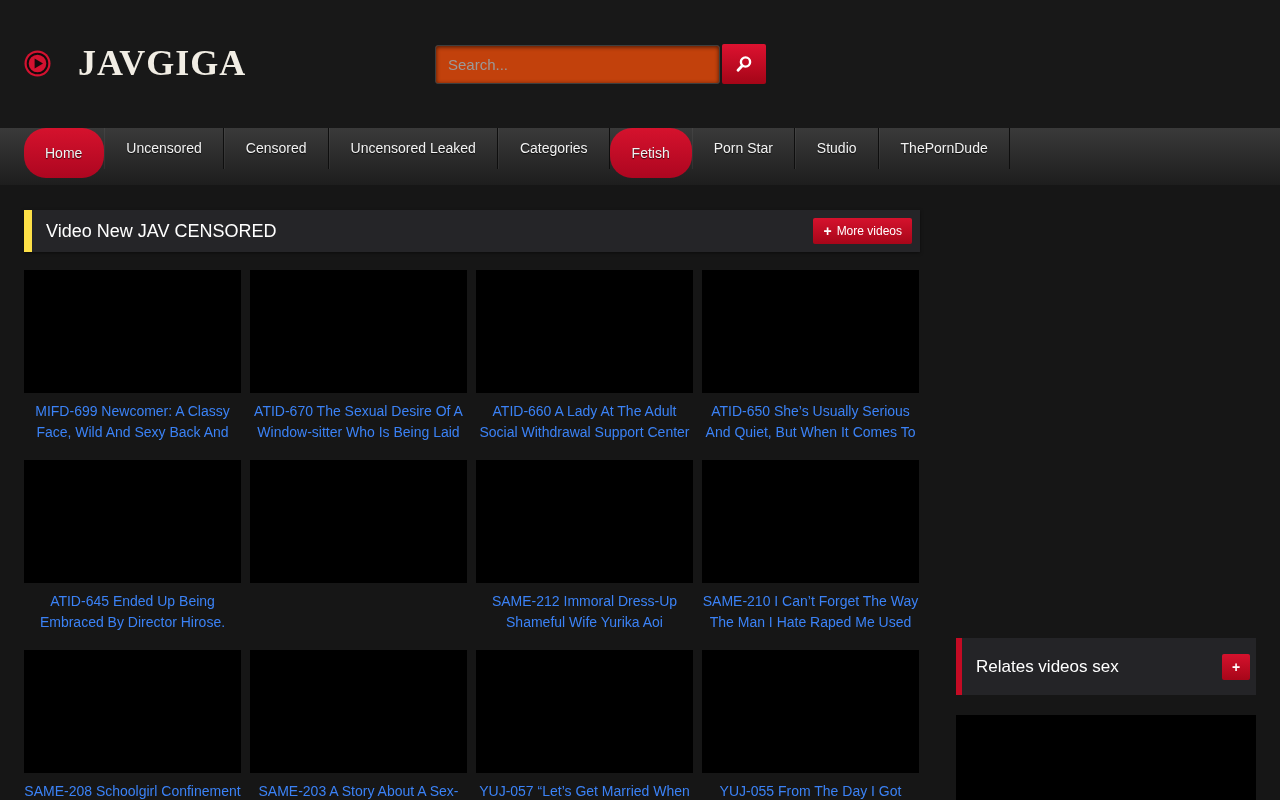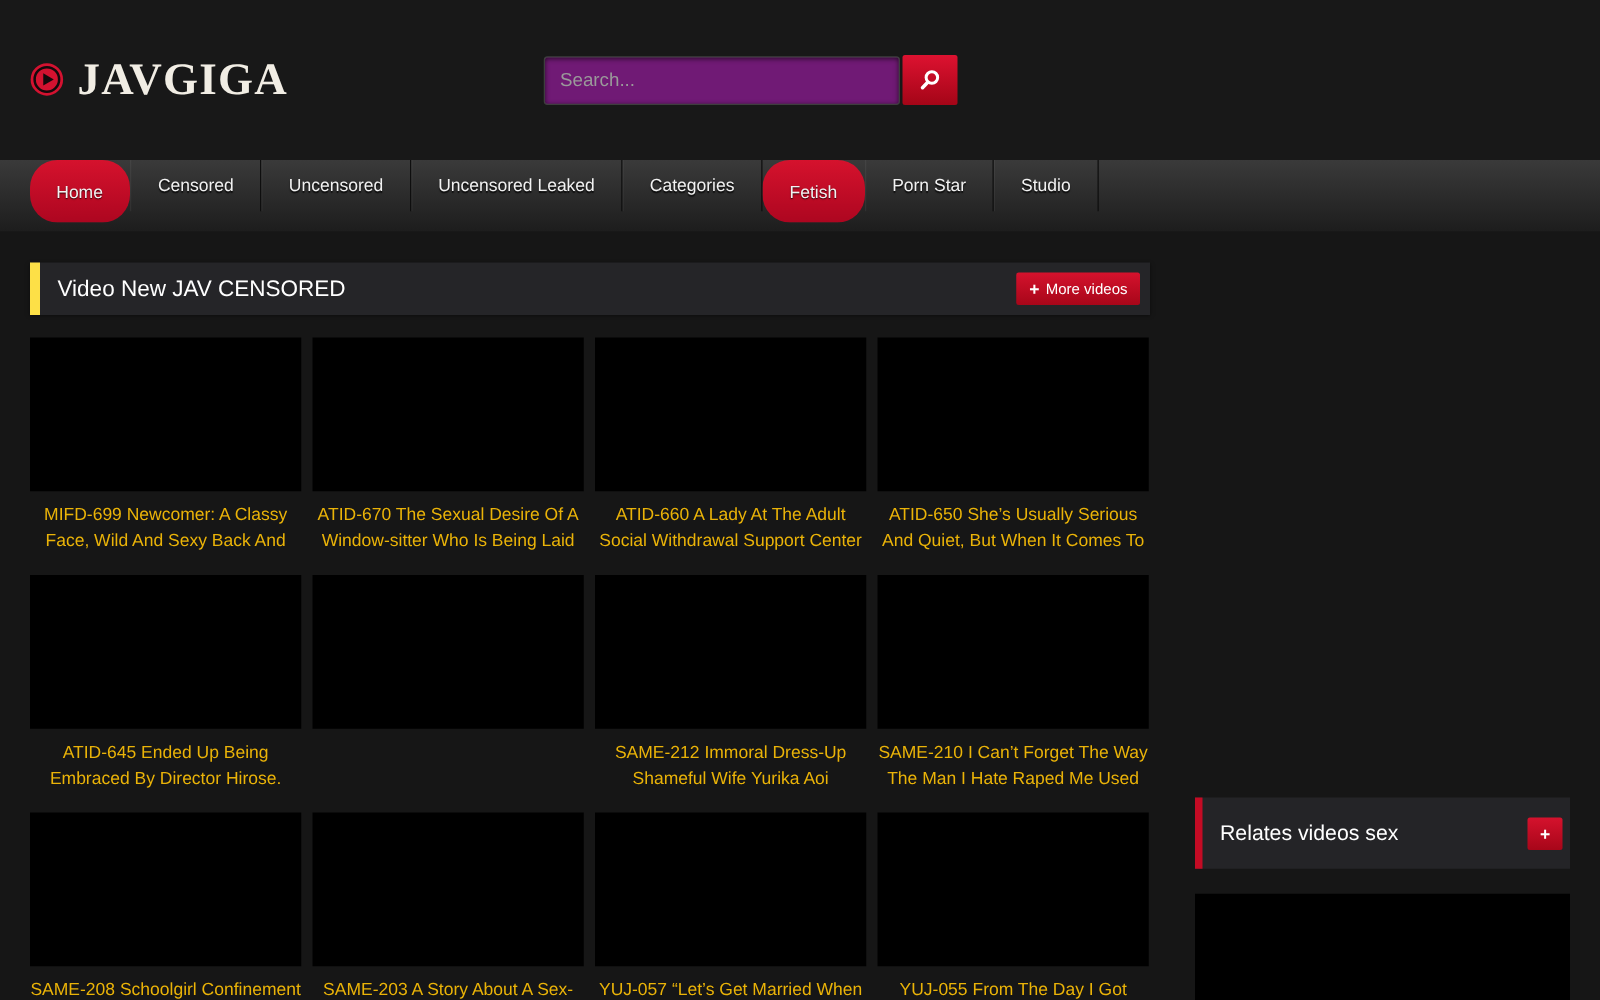--- a/index.html
+++ b/index.html
@@ -14,26 +14,26 @@
   
   .site-header { position: relative; height: 128px; background: #181818; }
   .logo {
     position: absolute; left: 24px; top: 45px;
     display: flex; align-items: center; gap: 11px;
     text-decoration: none; cursor: pointer;
   }
   .logo-text {
     font-family: "Liberation Serif", serif;
     font-weight: bold; font-size: 36px; line-height: 36px;
-    color: #f1ede4; letter-spacing: 1px;
+    color: #f1ede4; letter-spacing: 1px; margin-left: 16px;
   }
   .search-box { position: absolute; left: 435px; top: 44px; display: flex; align-items: center; }
   .search-input {
     width: 285px; height: 39px;
-    background: #701a75; color: #c9c9c9;
+    background: #c2410c; color: #c9c9c9;
     border: 1px solid #3e3e3e; border-radius: 3px;
     padding: 0 12px; font-size: 15px;
     box-shadow: inset 0 1px 4px rgba(0,0,0,.65);
     outline: none;
   }
   .search-input::placeholder { color: #9a9a9a; }
   .search-btn {
     width: 44px; height: 40px; margin-left: 2px;
     background: linear-gradient(#dd1230, #a40517);
     border: none; border-radius: 2px;
@@ -93,21 +93,21 @@
   .video-grid {
     margin-top: 18px;
     display: grid;
     grid-template-columns: repeat(4, 217px);
     column-gap: 9px; row-gap: 17px;
   }
   .video-card { cursor: pointer; }
   .video-thumb { width: 217px; height: 123px; background: #000; }
   .video-title {
     margin-top: 8px; height: 42px;
-    text-align: center; color: #eab308;
+    text-align: center; color: #3b82f6;
     font-size: 14px; line-height: 21px;
   }
   .video-title div { white-space: nowrap; }
 
   
   .sidebar-header {
     margin-top: 428px;
     height: 57px; background: #242427;
     border-left: 6px solid #c40b24;
     display: flex; align-items: center;
@@ -142,27 +142,28 @@
         <circle cx="10.5" cy="7" r="4.6" fill="none" stroke="#fff" stroke-width="2.4"></circle>
         <line x1="7" y1="11" x2="3" y2="15.2" stroke="#fff" stroke-width="2.8" stroke-linecap="round"></line>
       </svg>
     </button>
   </div>
 </header>
 
 <nav class="main-nav">
   <div class="nav-list">
     <a class="nav-item active">Home</a>
+    <a class="nav-item">Uncensored</a>
     <a class="nav-item">Censored</a>
-    <a class="nav-item">Uncensored</a>
     <a class="nav-item">Uncensored Leaked</a>
     <a class="nav-item">Categories</a>
     <a class="nav-item active">Fetish</a>
     <a class="nav-item">Porn Star</a>
     <a class="nav-item">Studio</a>
+    <a class="nav-item">ThePornDude</a>
   </div>
 </nav>
 
 <div class="content">
 
   <main class="main-col">
     <div class="section-header">
       <h2 class="section-title">Video New JAV CENSORED</h2>
       <a class="more-btn">
         <span class="plus-glyph">+</span>

